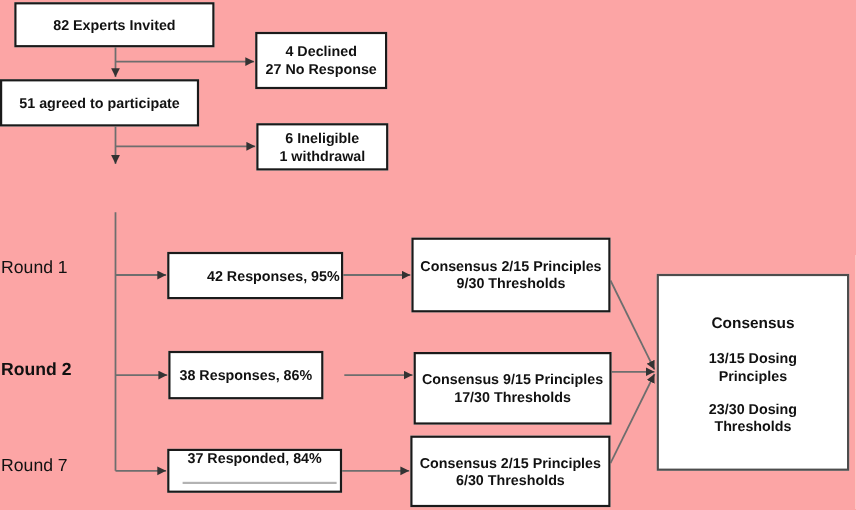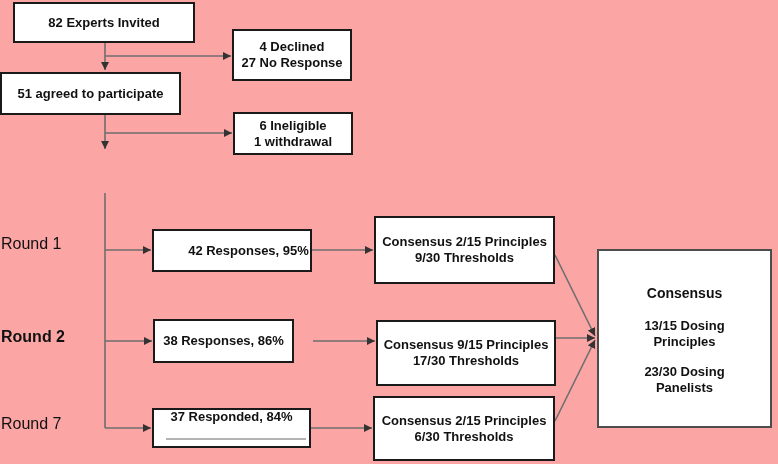--- a/index.html
+++ b/index.html
@@ -154,17 +154,17 @@
   </div>
 
   <div class="box" id="box-final">
     <span class="final-title">Consensus</span>
     <span class="final-block">
       <span>13/15 Dosing</span>
       <span>Principles</span>
     </span>
     <span class="final-block">
       <span>23/30 Dosing</span>
-      <span>Panelists</span>
+      <span>Thresholds</span>
     </span>
   </div>
 
 </div>
 
 </body></html>

